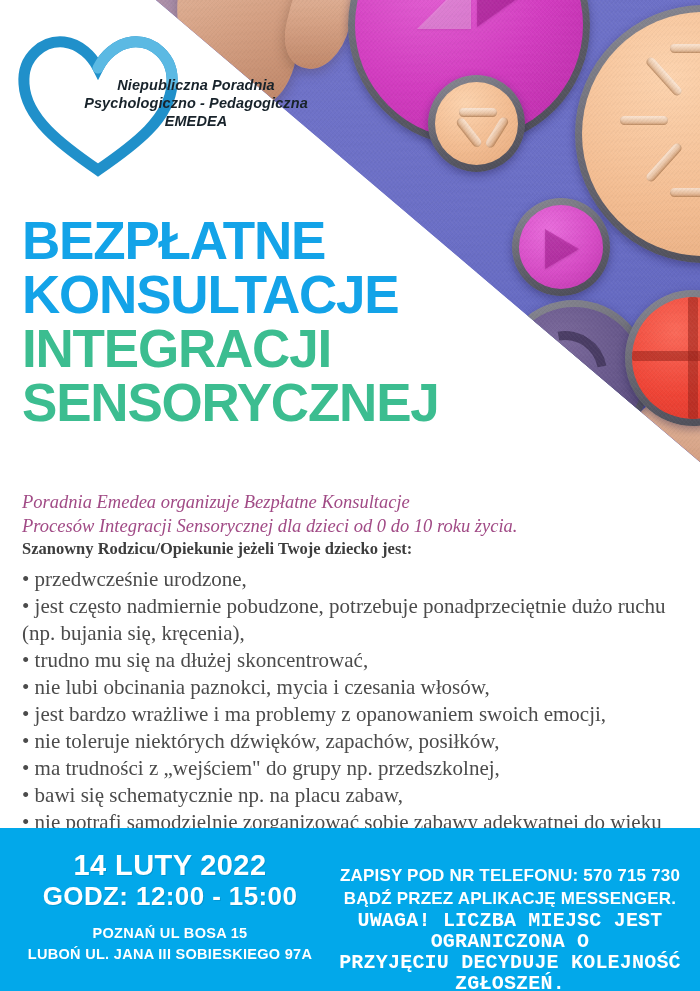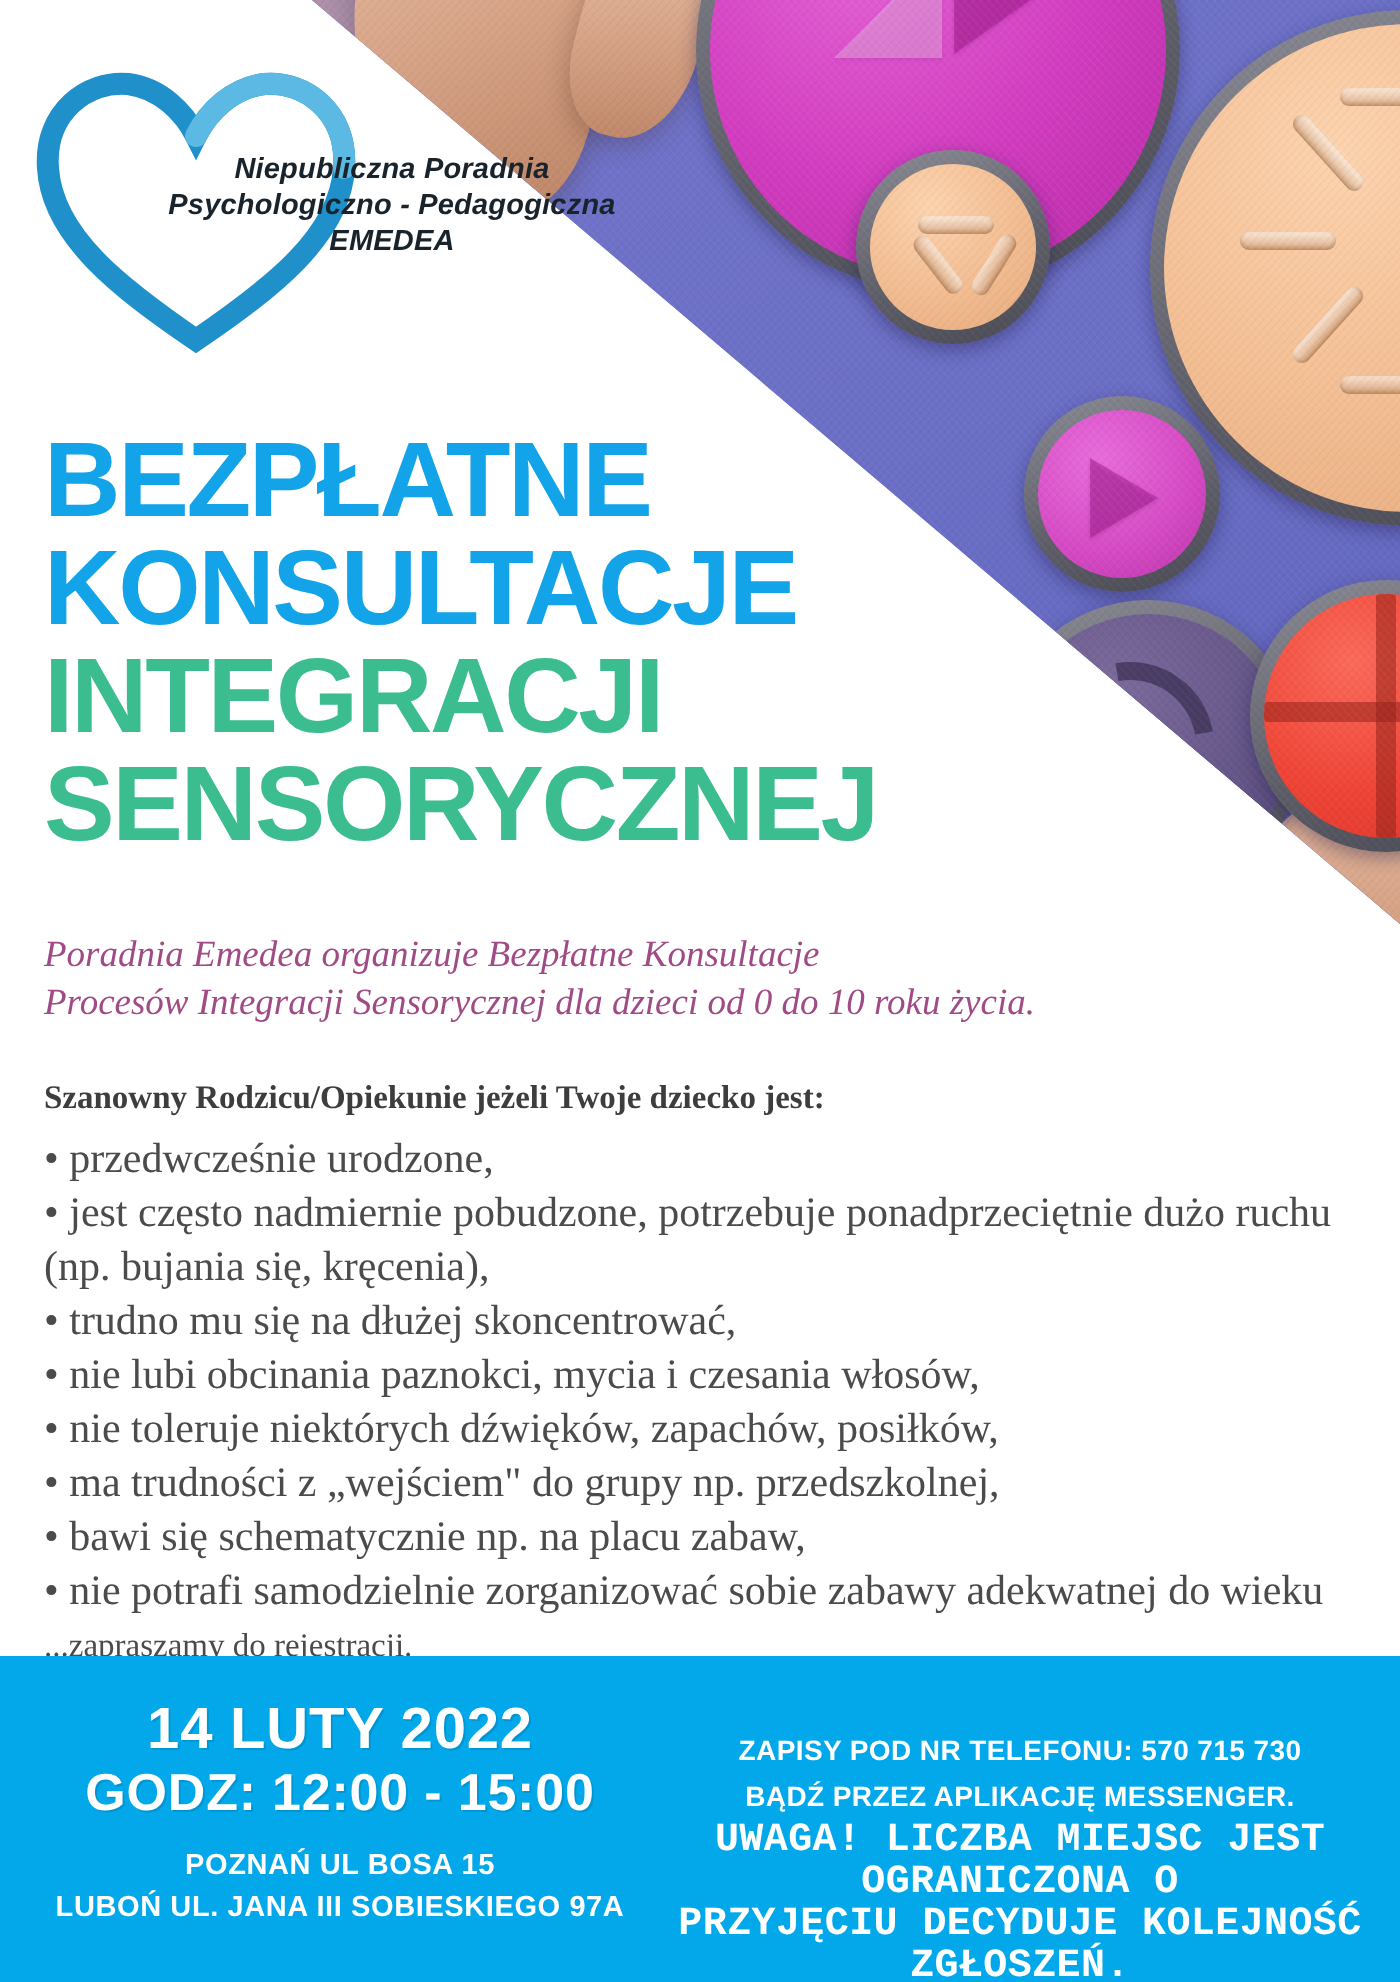--- a/index.html
+++ b/index.html
@@ -148,21 +148,21 @@
     letter-spacing: -1.2px;
     white-space: nowrap;
   }
   #headline .blue { color: #13a3e8; }
   #headline .green { color: #3cbd90; }
 
   
   #intro {
     position: absolute;
     left: 22px;
-    top: 467px;
+    top: 491px;
     width: 640px;
     font-family: "Liberation Serif", serif;
     font-style: italic;
     font-size: 18.5px;
     line-height: 23.5px;
     color: #a14b86;
   }
 
   
   #body-block {
@@ -246,21 +246,21 @@
     font-family: "Liberation Sans", sans-serif;
     font-weight: 700;
     font-size: 14.5px;
     line-height: 21px;
     letter-spacing: .3px;
     margin-top: 10px;
   }
   .f-phone {
     font-family: "Liberation Sans", sans-serif;
     font-weight: 700;
-    font-size: 14px;
+    font-size: 17px;
     line-height: 23px;
     letter-spacing: .2px;
   }
   .f-note {
     font-family: Liberation Mono, monospace;
     font-weight: 700;
     font-size: 20px;
     line-height: 21px;
     letter-spacing: .2px;
     text-align: center;
@@ -361,20 +361,21 @@
   </div>
 
   <div id="body-block">
     <div class="lead">Szanowny Rodzicu/Opiekunie jeżeli Twoje dziecko jest:</div>
     <ul id="bullet-list">
         <li>przedwcześnie urodzone,</li>
         <li>jest często nadmiernie pobudzone, potrzebuje ponadprzeciętnie dużo ruchu
 (np. bujania się, kręcenia),</li>
         <li>trudno mu się na dłużej skoncentrować,</li>
         <li>nie lubi obcinania paznokci, mycia i czesania włosów,</li>
+        <li>jest bardzo wrażliwe i ma problemy z opanowaniem swoich emocji,</li>
         <li>nie toleruje niektórych dźwięków, zapachów, posiłków,</li>
         <li>ma trudności z „wejściem" do grupy np. przedszkolnej,</li>
         <li>bawi się schematycznie np. na placu zabaw,</li>
         <li>nie potrafi samodzielnie zorganizować sobie zabawy adekwatnej do wieku</li>
       </ul>
     <div class="outro">...zapraszamy do rejestracji.</div>
   </div>
 
   <div id="footer">
     <div class="col-left">

